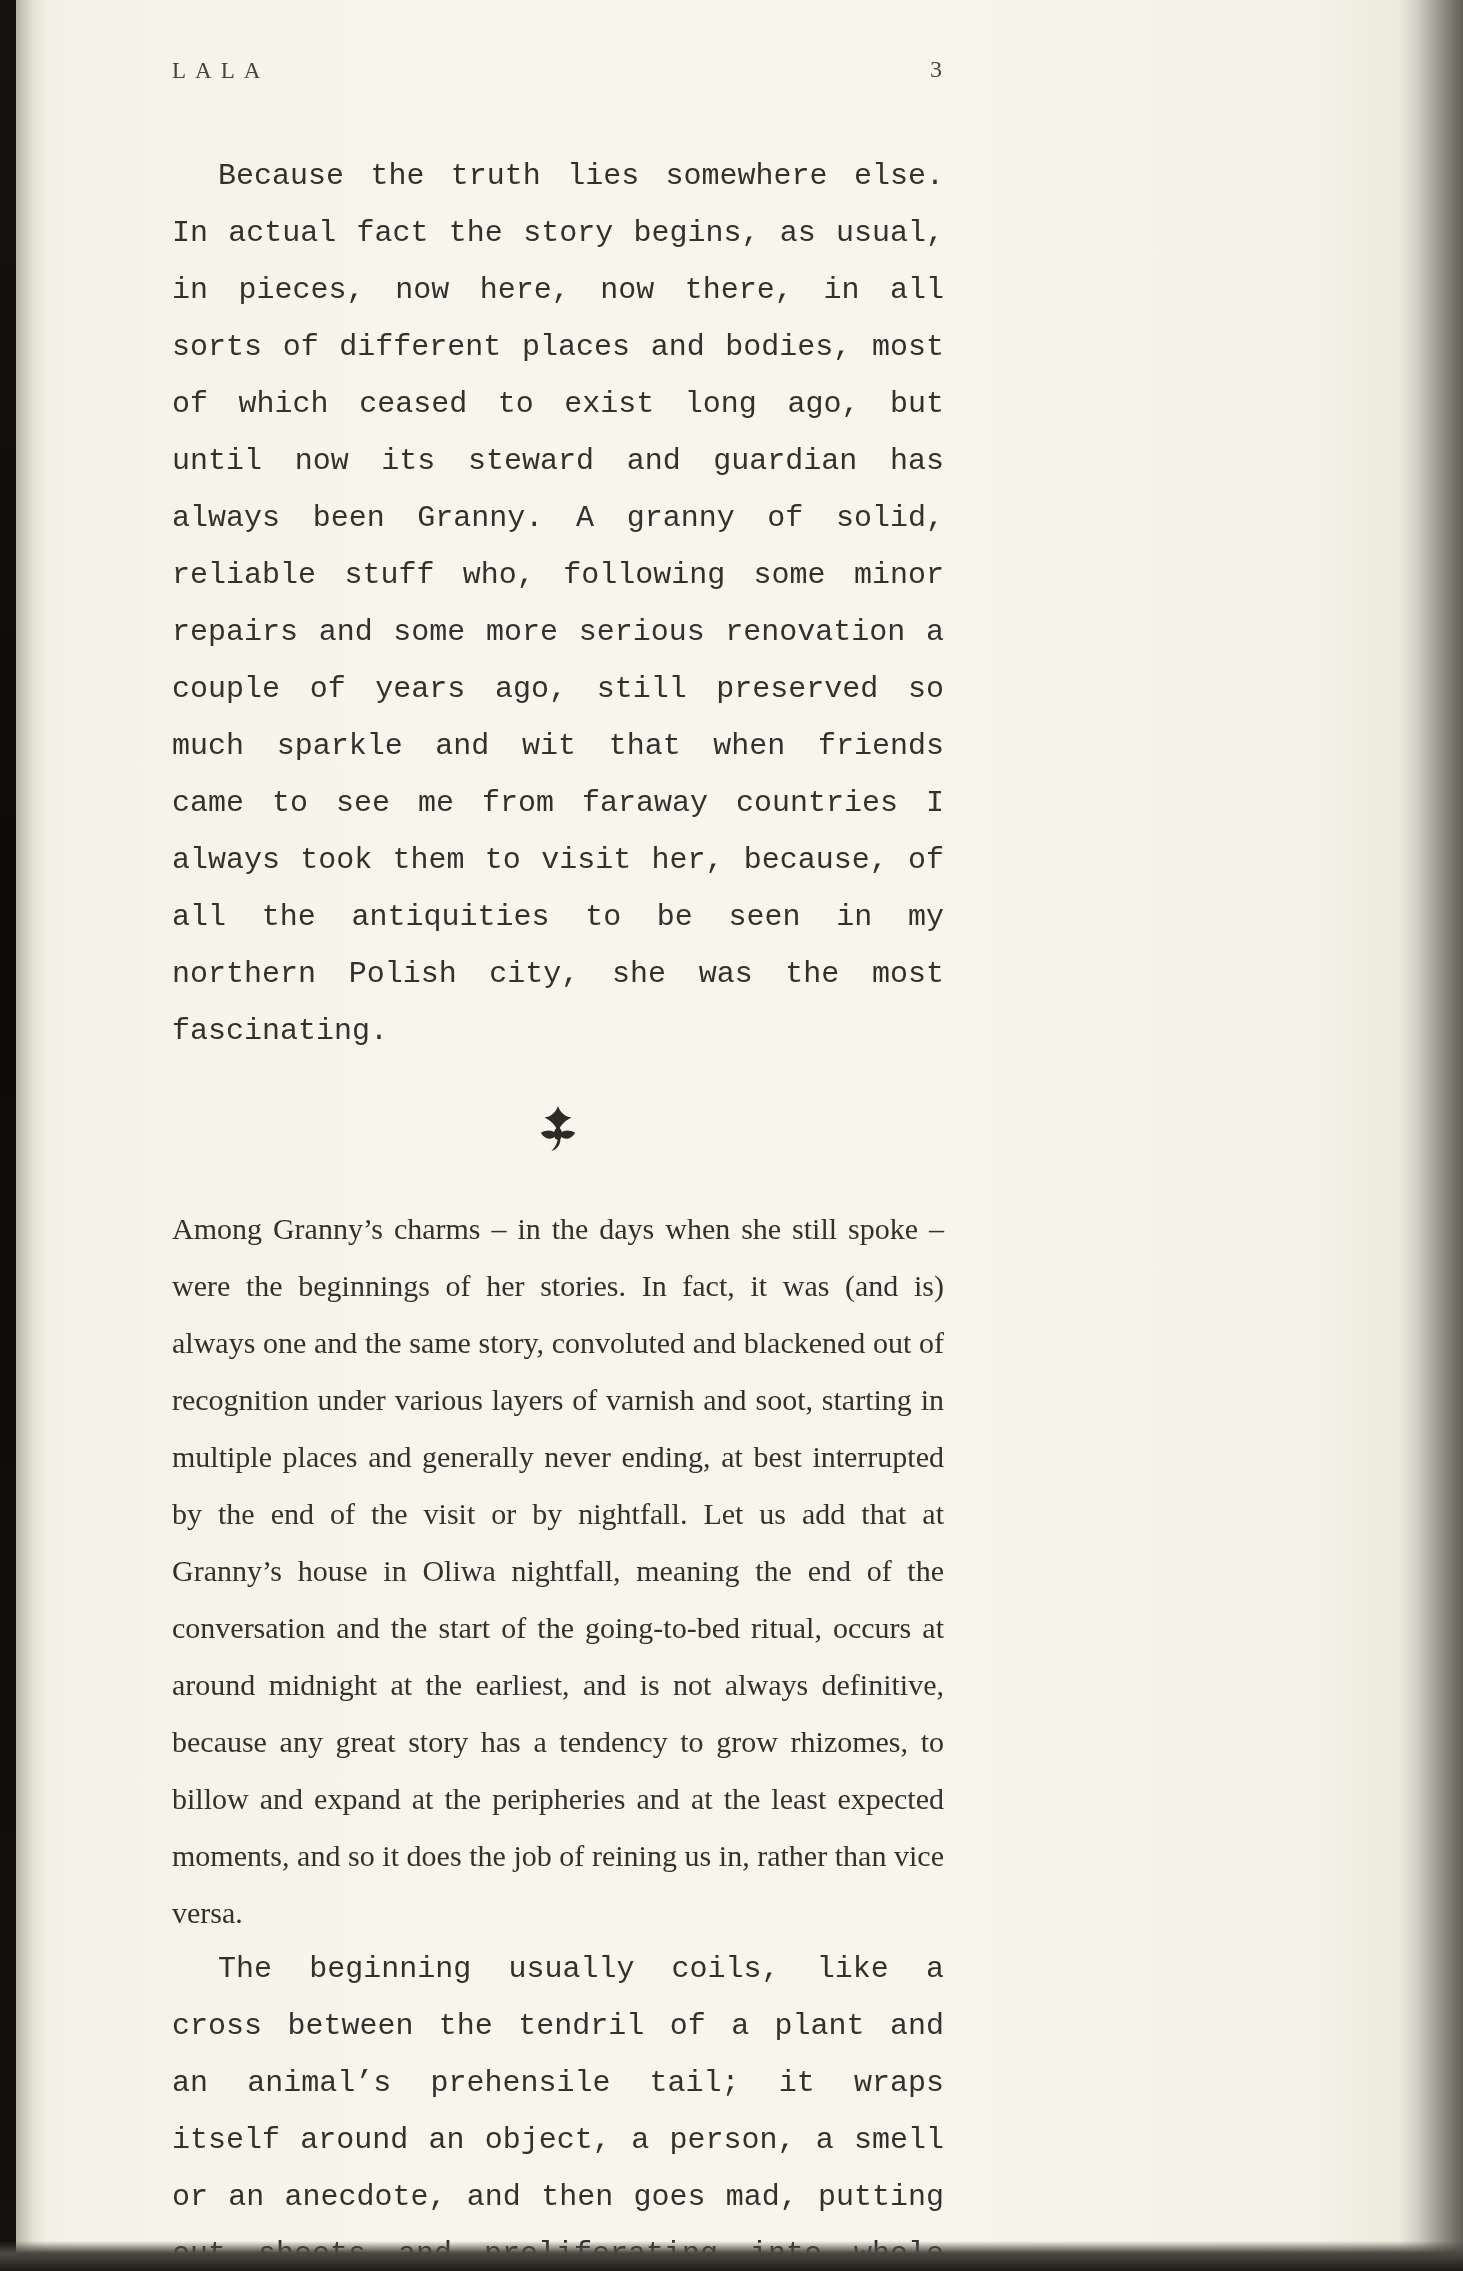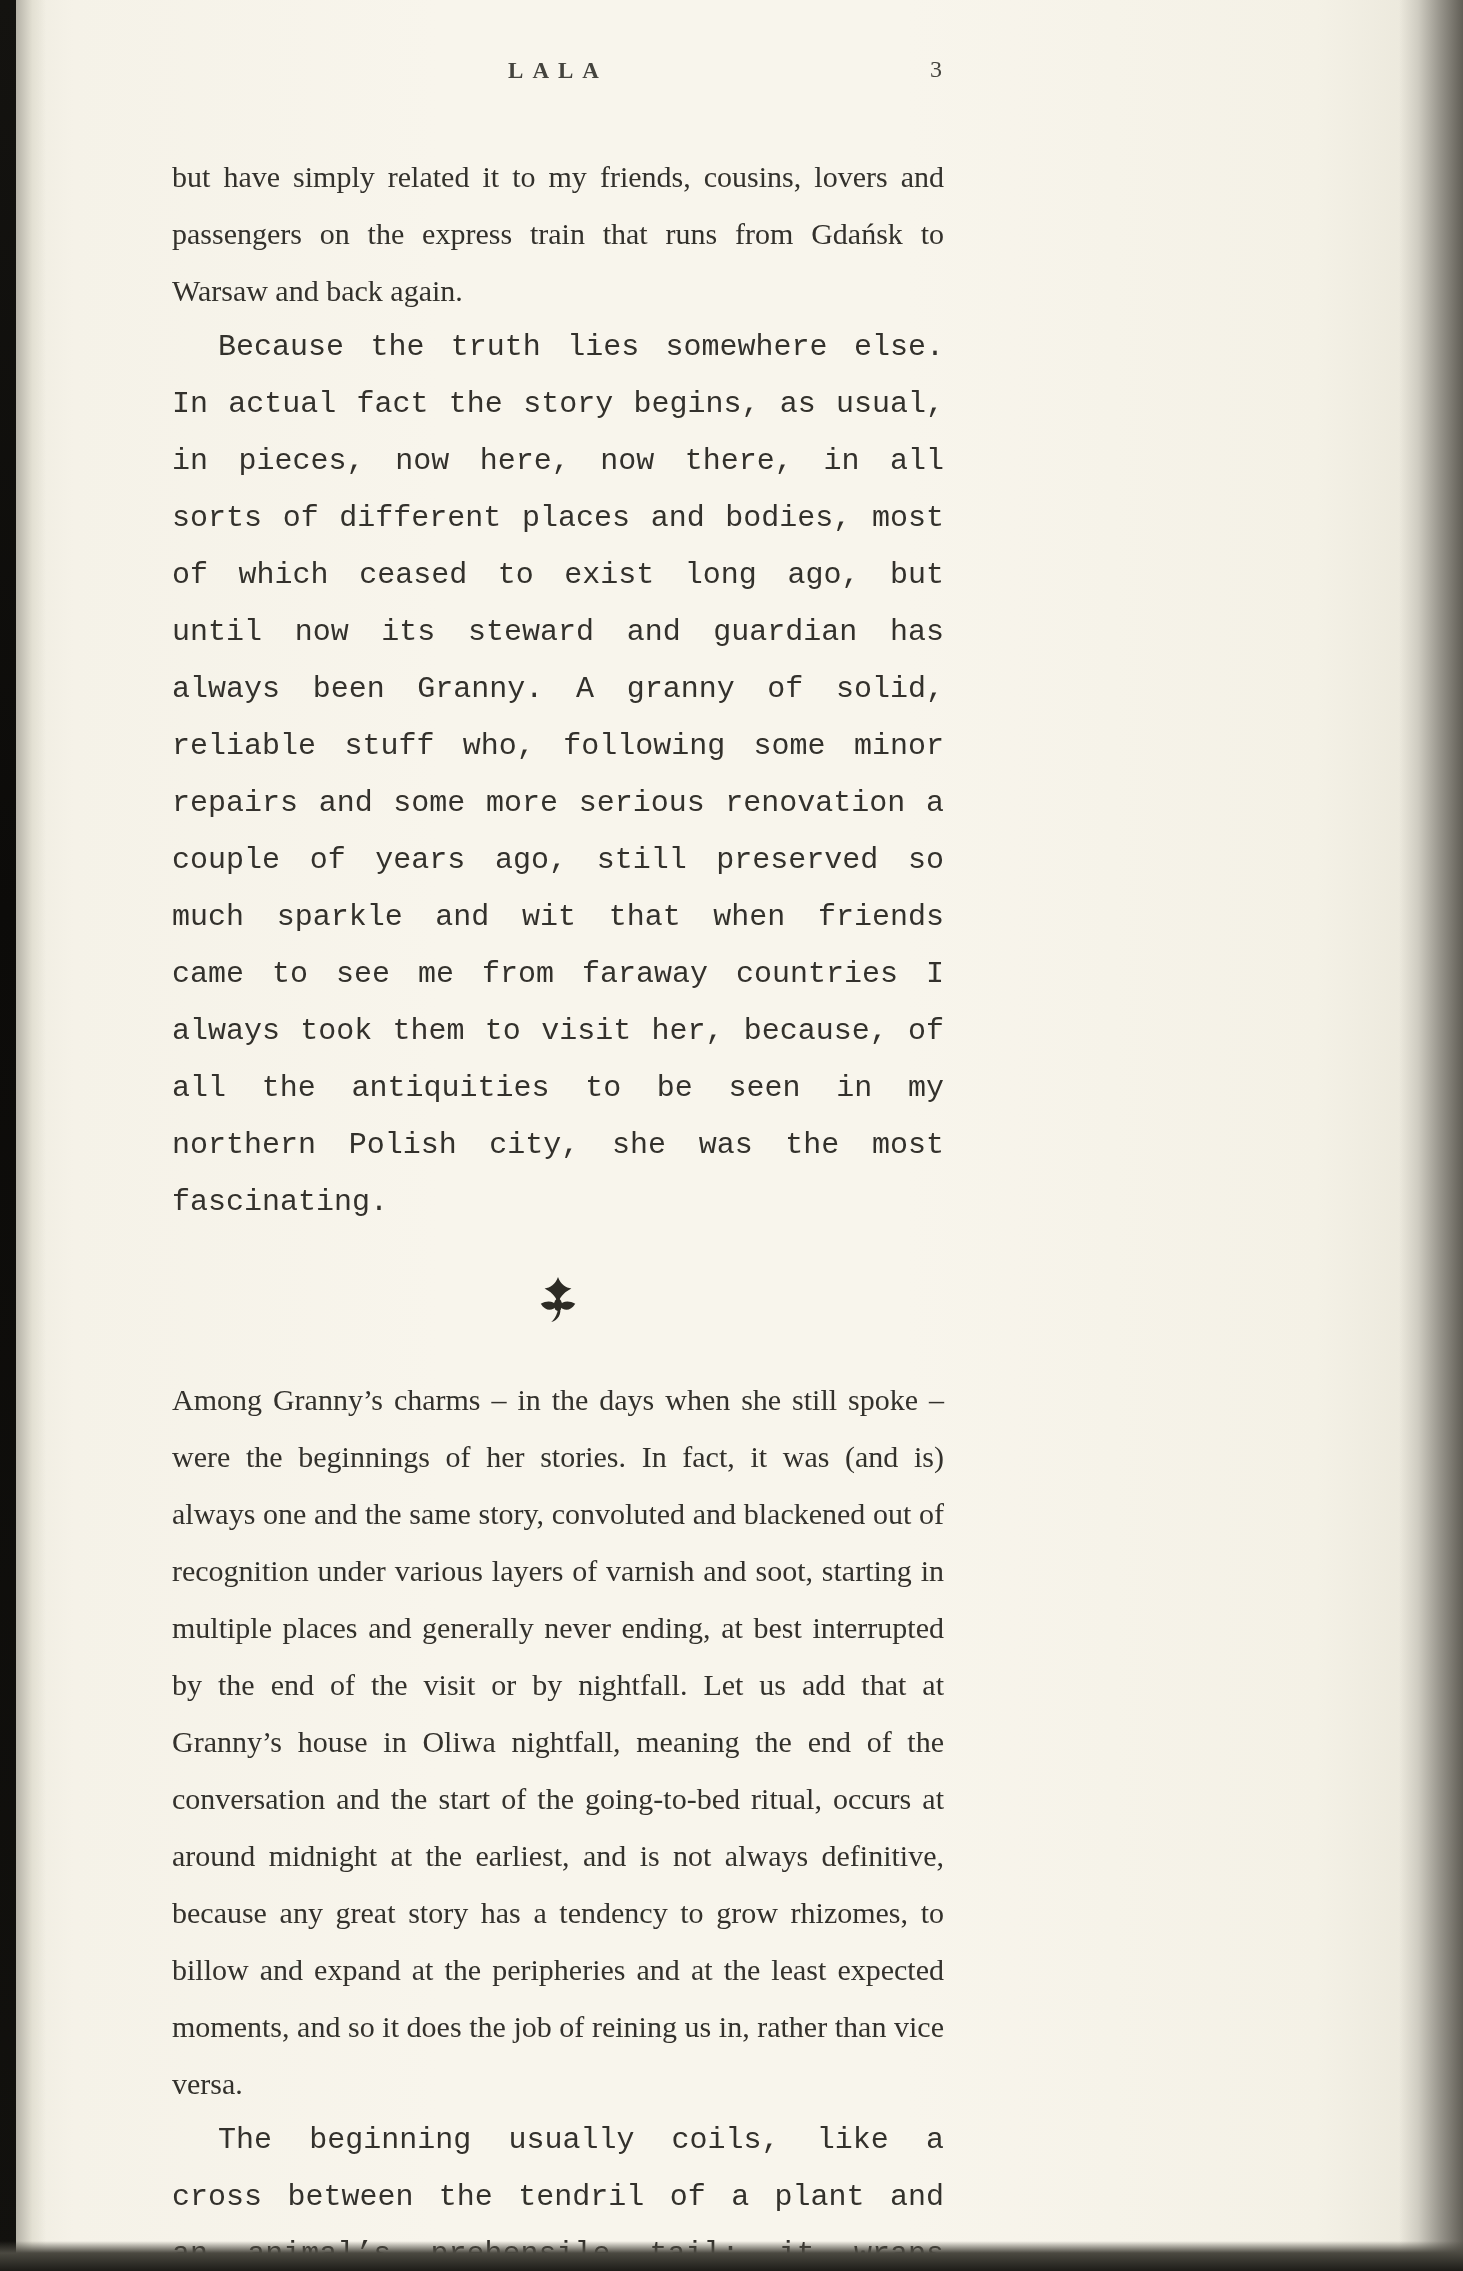--- a/index.html
+++ b/index.html
@@ -48,23 +48,22 @@
   
   .running-header {
     position: absolute;
     left: 172px; top: 58px;
     width: 772px;
     font-size: 23px;
     color: #45443e;
   }
   .running-title {
     display: block;
-    text-align: center;
+    text-align: left;
     letter-spacing: 9px;
-    font-weight: bold;
   }
   .page-number {
     position: absolute;
     right: 2px; top: -2px;
     font-size: 24px;
     letter-spacing: 0;
   }
 
   
   .textblock {
@@ -91,21 +90,20 @@
 
 <div class="page">
 
   <header class="running-header">
     <span class="running-title">LALA</span>
     <span class="page-number">3</span>
   </header>
 
   <main class="textblock">
 
-    <p class="para">but have simply related it to my friends, cousins, lovers and passengers on the express train that runs from Gdańsk to Warsaw and back again.</p>
 
     <p class="para indent">Because the truth lies somewhere else. In actual fact the story begins, as usual, in pieces, now here, now there, in all sorts of different places and bodies, most of which ceased to exist long ago, but until now its steward and guardian has always been Granny. A granny of solid, reliable stuff who, following some minor repairs and some more serious renovation a couple of years ago, still preserved so much sparkle and wit that when friends came to see me from faraway countries I always took them to visit her, because, of all the antiquities to be seen in my northern Polish city, she was the most fascinating.</p>
 
     <div class="ornament">
       <span>
         <svg width="46" height="50" viewBox="0 0 48 52" aria-hidden="true">
           <g fill="#2d2b25">
 
             <path d="M24 2 C21 10 16 13 10 14 C16 17 21 21 24 29 C27 21 32 17 38 14 C32 13 27 10 24 2 Z"></path>
 

